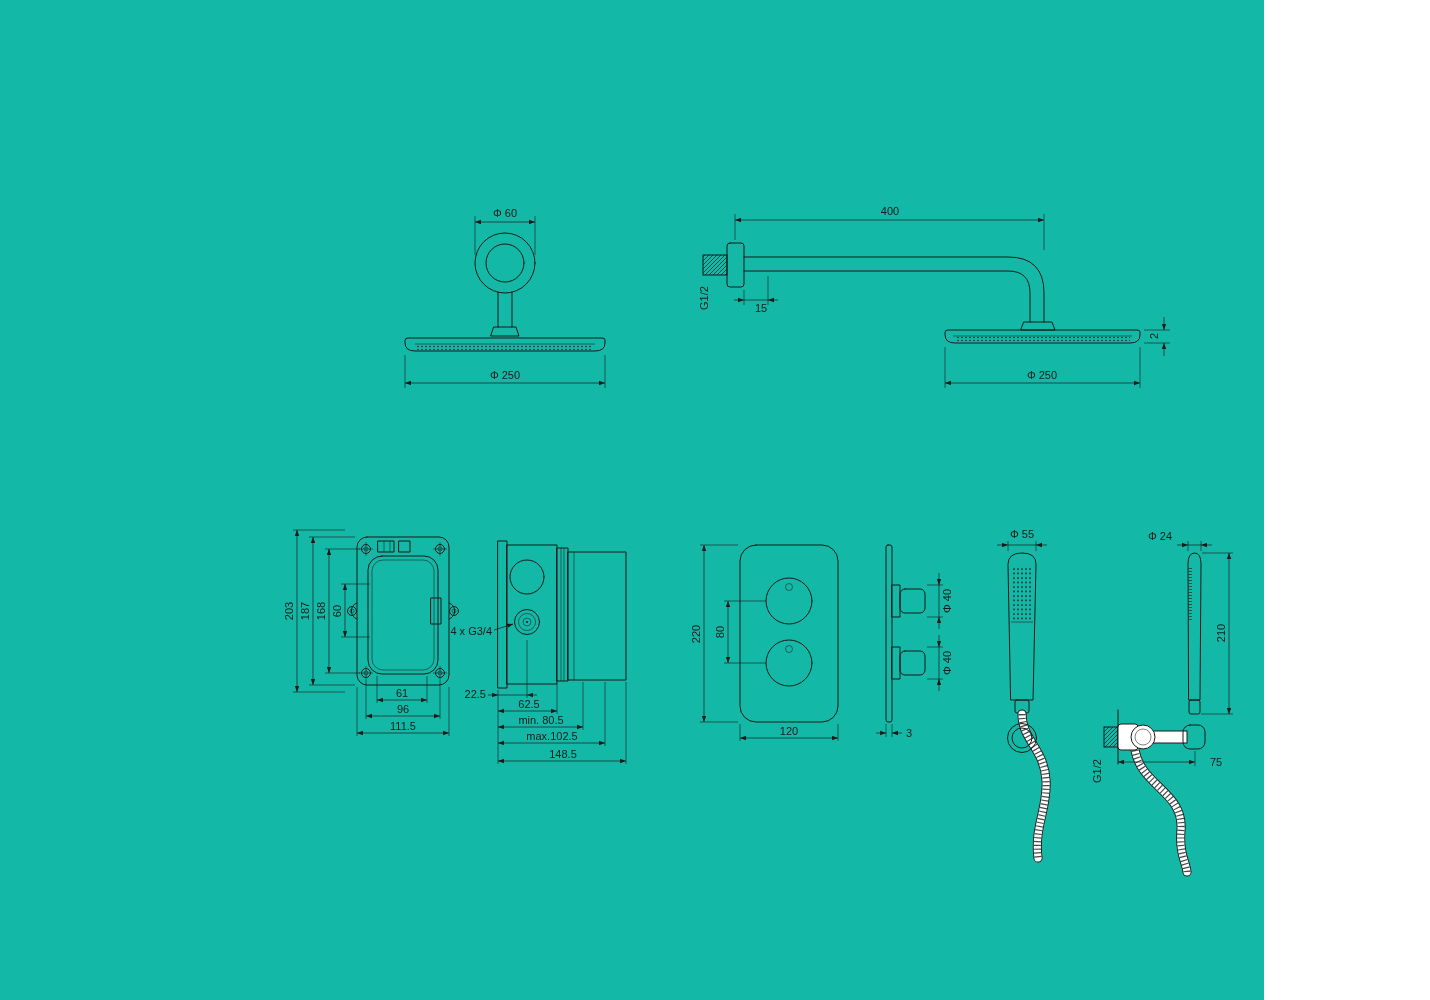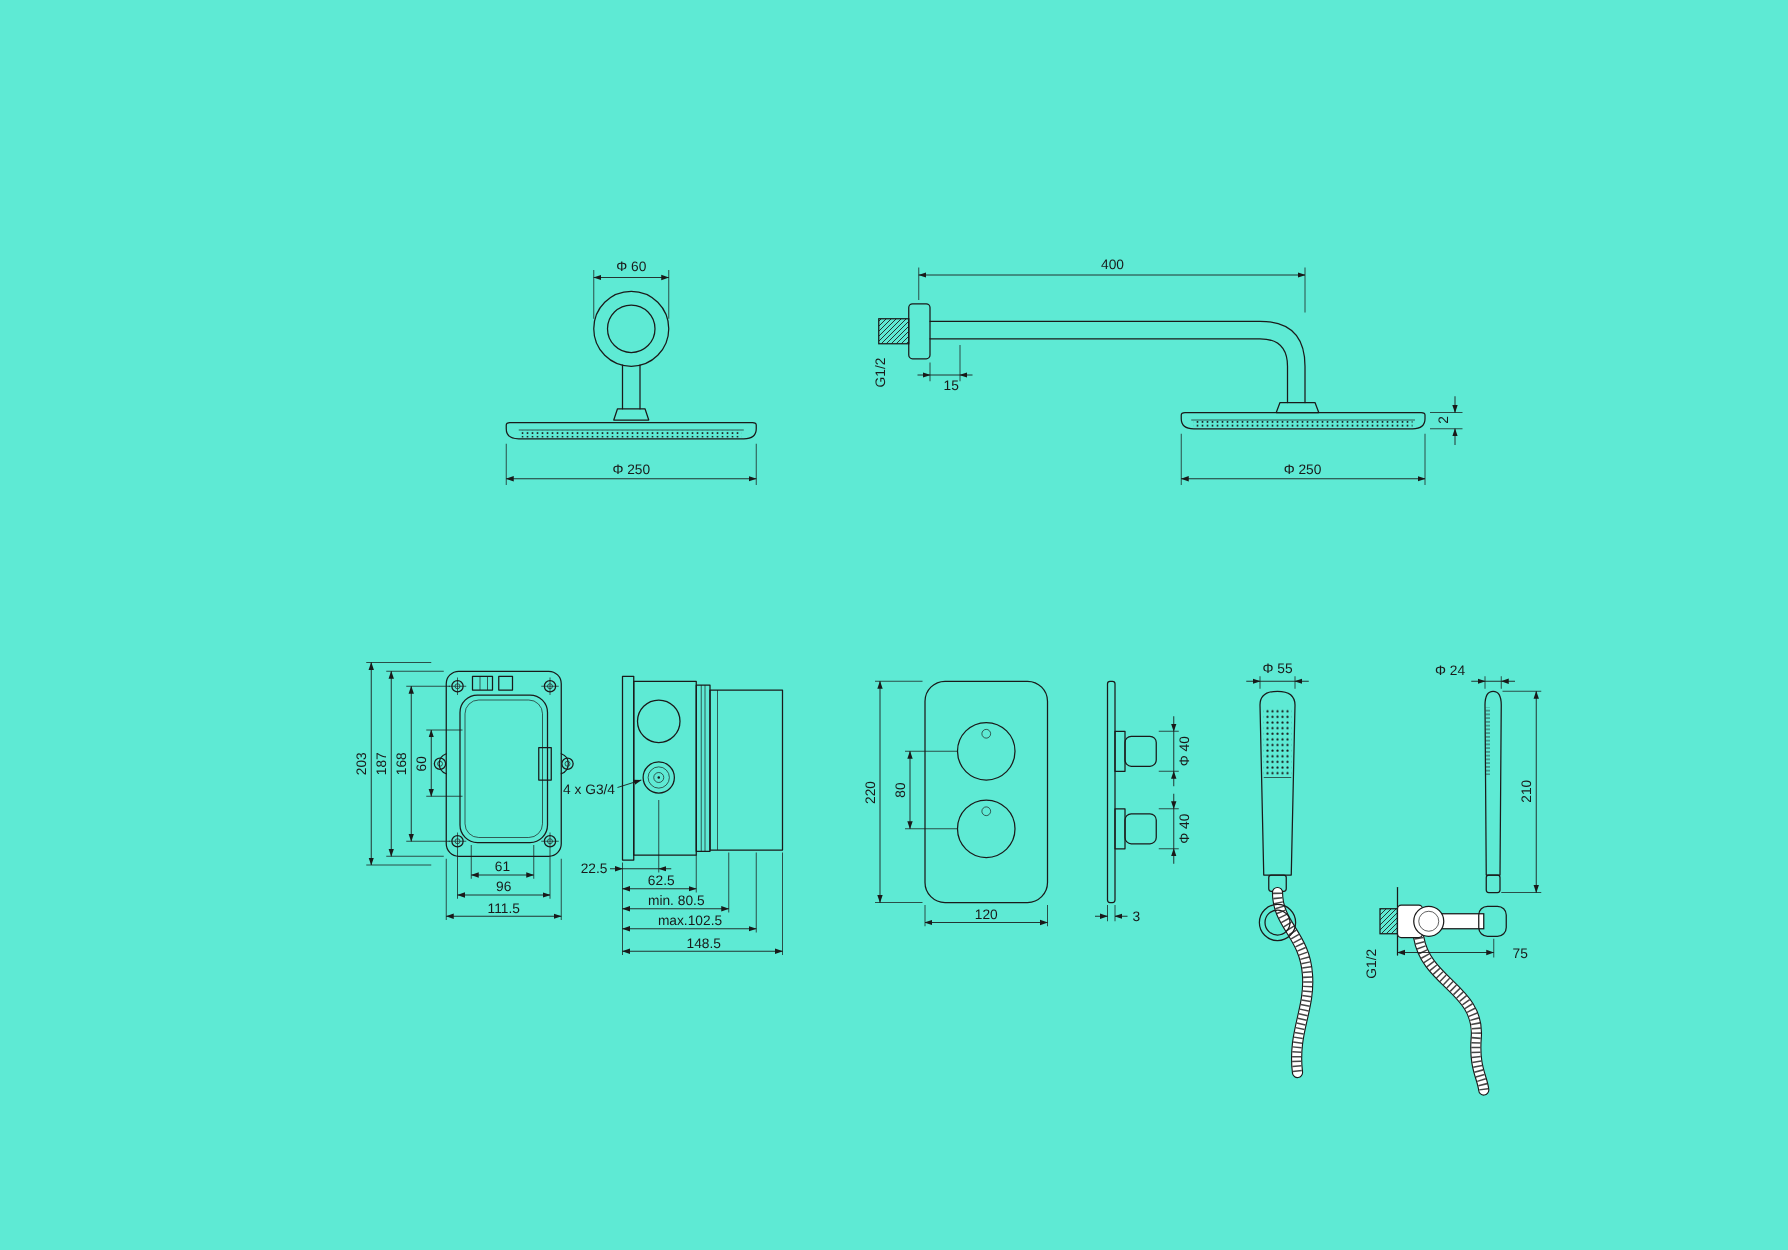--- a/index.html
+++ b/index.html
@@ -1,16 +1,16 @@
 <!DOCTYPE html>
 <html><head>
 <meta charset="utf-8">
 <style>
   html,body{margin:0;padding:0;background:#fff}
-  .canvas{position:relative;width:1430px;height:1000px;background:#5eead4;font-family:"Liberation Sans",sans-serif;overflow:hidden}
+  .canvas{position:relative;width:1264px;height:1000px;background:#14b8a6;font-family:"Liberation Sans",sans-serif;overflow:hidden}
   svg{display:block}
   .ln{fill:none;stroke:#1a1a1a;stroke-width:1;stroke-linejoin:round;stroke-linecap:round}
   .lnf{fill:#fff;stroke:#1a1a1a;stroke-width:1}
   .thin{fill:none;stroke:#1a1a1a;stroke-width:.55}
   .ext{stroke:#1a1a1a;stroke-width:.6;fill:none}
   .dim{stroke:#1a1a1a;stroke-width:.7;fill:none;marker-start:url(#arr);marker-end:url(#arr)}
   .dimE{stroke:#1a1a1a;stroke-width:.7;fill:none;marker-end:url(#arr)}
   .dimplain{stroke:#1a1a1a;stroke-width:.7;fill:none}
   text{font-family:"Liberation Sans",sans-serif;font-size:11px;fill:#1a1a1a}
   .hatchfill{fill:url(#hatch);stroke:#1a1a1a;stroke-width:1}

